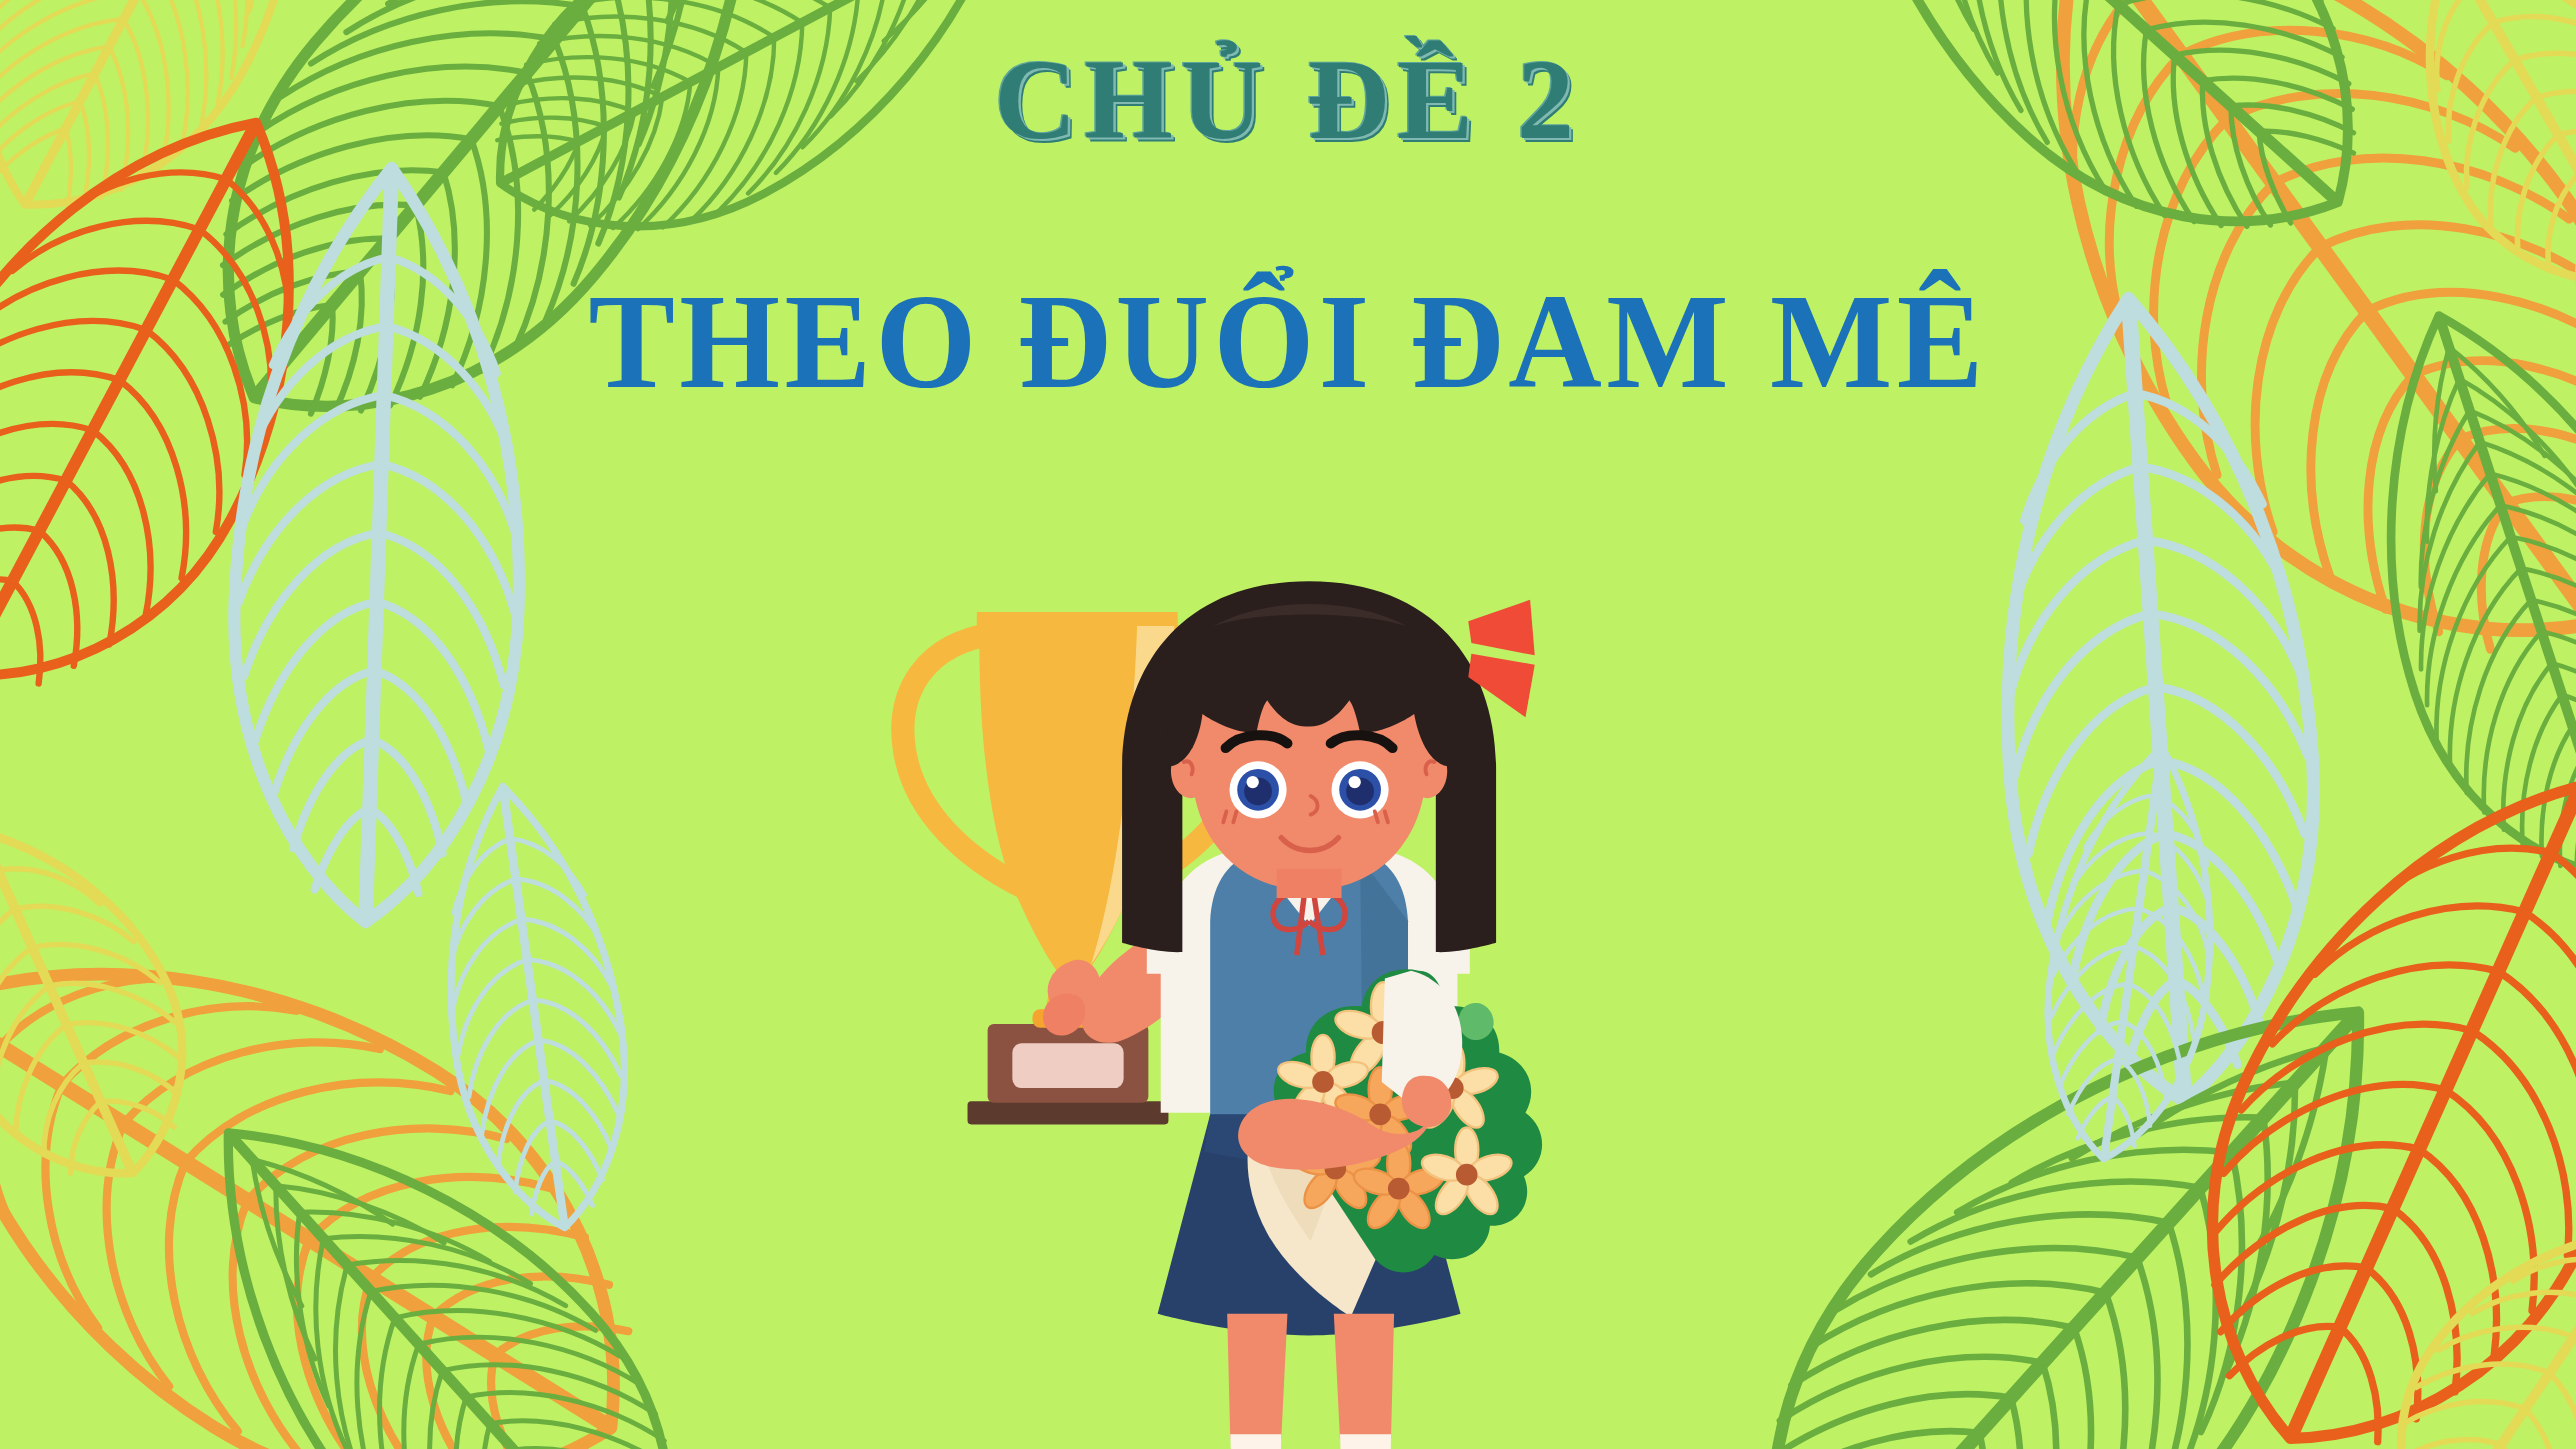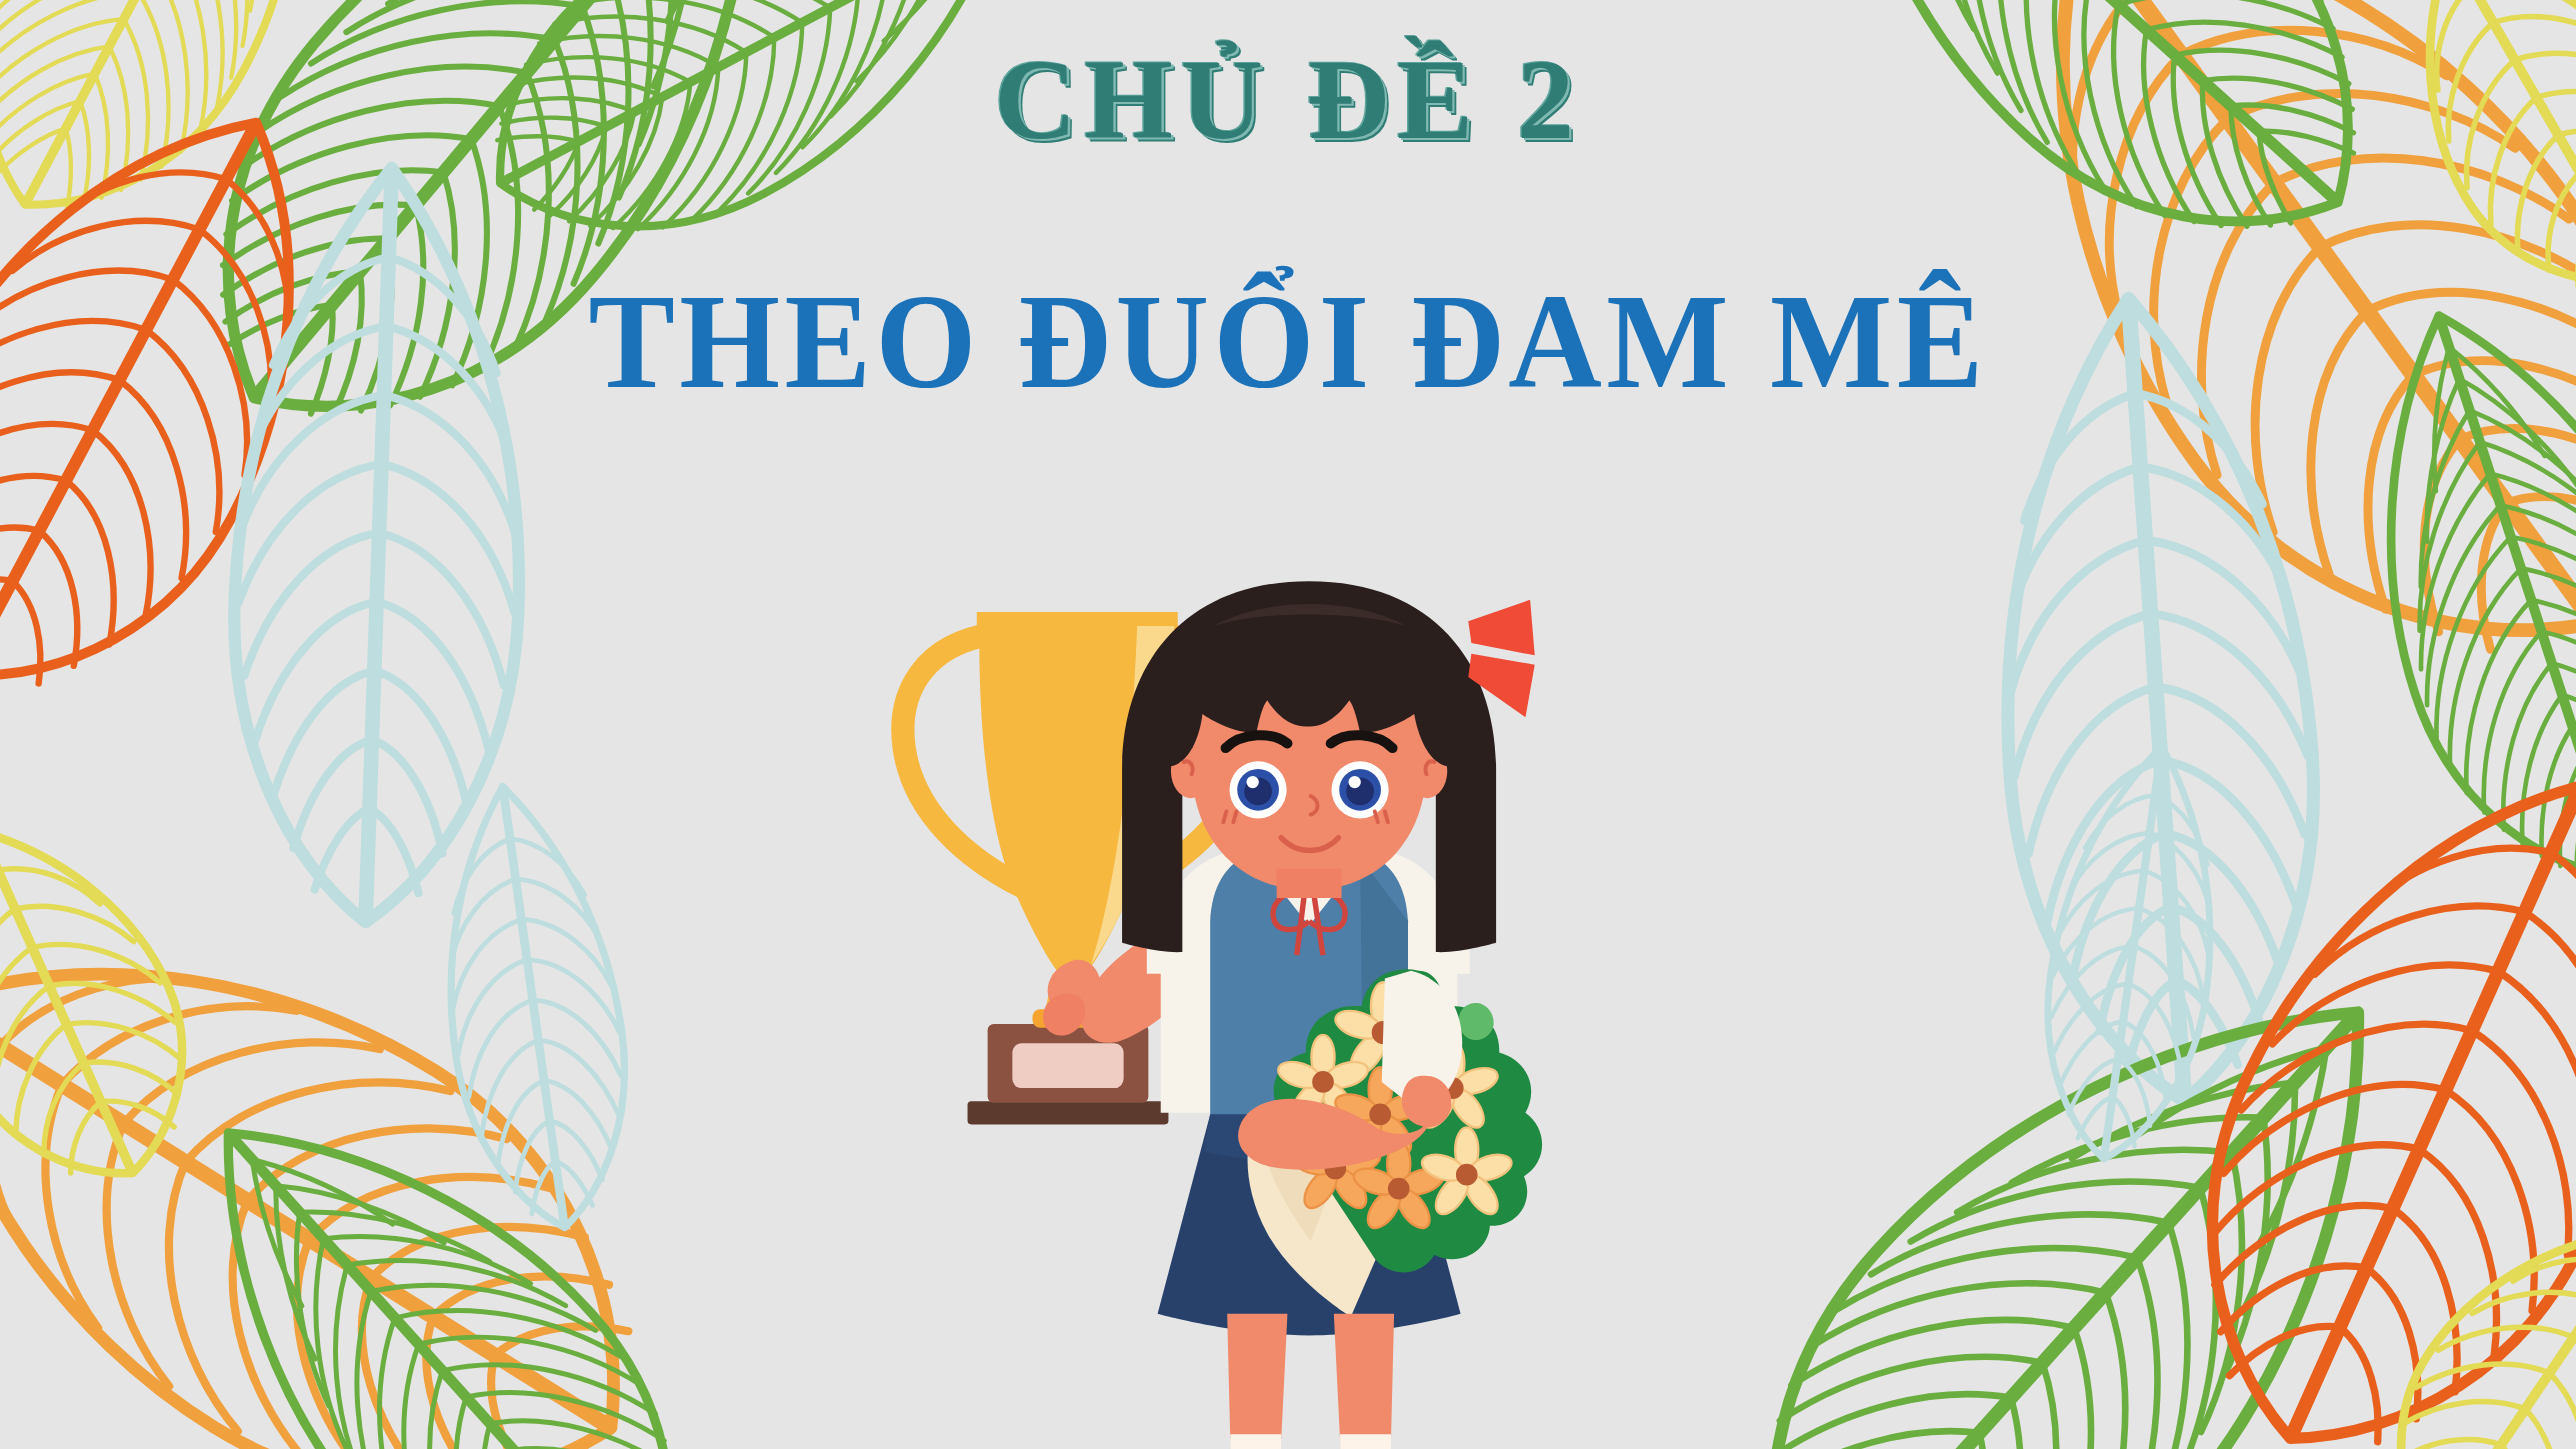--- a/index.html
+++ b/index.html
@@ -2,21 +2,21 @@
 <html lang="vi" style="font-size:12.4px"><head>
 <meta charset="utf-8">
 <title>Slide</title>
 <style>
   html,body{margin:0;padding:0;background:#fff;}
   body{
     width:2576px;height:1449px;overflow:hidden;position:relative;
     font-family:"Liberation Serif",serif;
     background:#ffffff;
   }
-  .stage{position:absolute;inset:0;width:2576px;height:1449px;overflow:hidden;background:#e5e5e5;}
+  .stage{position:absolute;inset:0;width:2576px;height:1449px;overflow:hidden;background:#bef264;}
 
   
   .leaf-layer{position:absolute;inset:0;width:100%;height:100%;pointer-events:none;}
   .leaf-layer svg{position:absolute;top:0;left:0;width:2576px;height:1449px;}
 
   
   .title-block{
     position:absolute;left:0;right:0;top:0;text-align:center;
   }
   .title-main{

